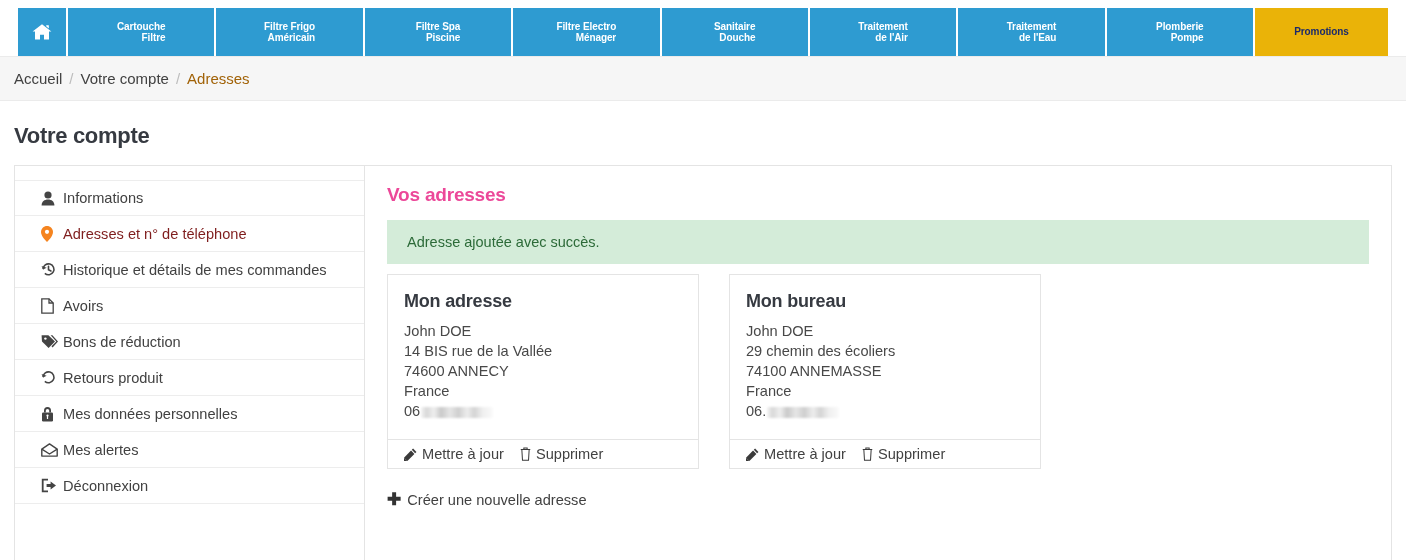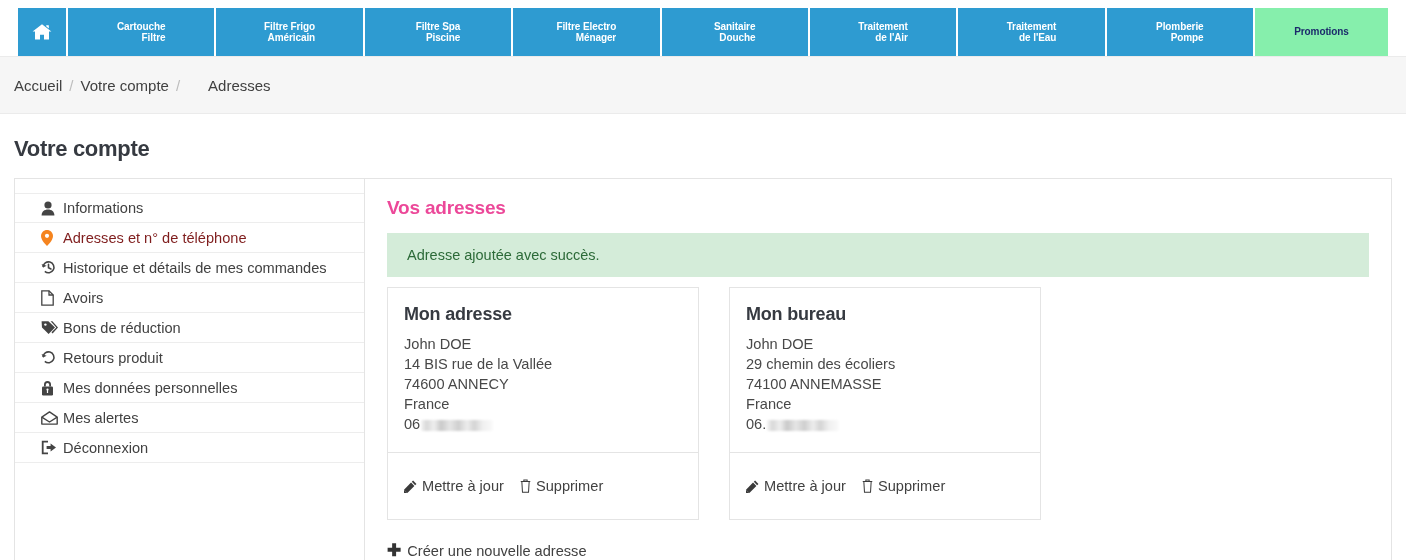--- a/index.html
+++ b/index.html
@@ -33,40 +33,40 @@
     border-left: 2px solid #ffffff;
     white-space: pre-line;
     padding: 0 4px;
     cursor: pointer;
   }
   .nav-item.home {
     flex: 0 0 48px;
     border-left: none;
   }
   .nav-item.promo {
-    background: #86efac;
+    background: #eab308;
     color: #1b2a6b;
     flex: 0 0 135px;
   }
   .home-icon svg { display: block; }
 
   
   .breadcrumb-bar {
-    height: 58px;
+    height: 45px;
     background: #f6f6f6;
     border-top: 1px solid #ebebeb;
     border-bottom: 1px solid #ebebeb;
     display: flex;
     align-items: center;
     padding: 0 14px;
     font-size: 15px;
     color: #414141;
   }
   .crumb { color: #414141; text-decoration: none; cursor: pointer; }
-  .crumb.current { color: #404040; cursor: default; margin-left: 21px; }
+  .crumb.current { color: #a16207; cursor: default; }
   .crumb-sep { color: #bdbdbd; margin: 0 7px; }
 
   
   .page-title {
     font-size: 22px;
     font-weight: bold;
     color: #363a41;
     padding: 22px 14px 16px 14px;
     letter-spacing: -0.3px;
   }
@@ -84,21 +84,21 @@
   
   .sidebar {
     width: 350px;
     flex: 0 0 350px;
     border-right: 1px solid #e4e4e4;
     padding: 14px 0 0 0;
   }
   .side-item {
     display: flex;
     align-items: center;
-    height: 30px;
+    height: 36px;
     padding: 0 14px 0 26px;
     border-bottom: 1px solid #ededed;
     font-size: 14.6px;
     color: #414141;
     cursor: pointer;
   }
   .side-item:first-child { border-top: 1px solid #ededed; }
   .side-item.active { color: #7f1d1d; }
   .side-item .sico {
     width: 22px;
@@ -168,21 +168,21 @@
     margin-left: 1px;
     background: linear-gradient(90deg,
       #f3f3f3 0%, #d8d8d8 8%, #efefef 18%, #c9c9c9 28%,
       #e6e6e6 40%, #cfcfcf 52%, #ededed 64%, #d4d4d4 74%,
       #f0f0f0 86%, #fafafa 100%);
     filter: blur(1.1px);
     border-radius: 1px;
   }
   .addr-foot {
     border-top: 1px solid #e4e4e4;
-    padding: 25px 16px;
+    padding: 6px 16px;
     display: flex;
     align-items: center;
     gap: 16px;
   }
   .foot-link {
     display: flex;
     align-items: center;
     gap: 5px;
     font-size: 14.6px;
     color: #414141;

